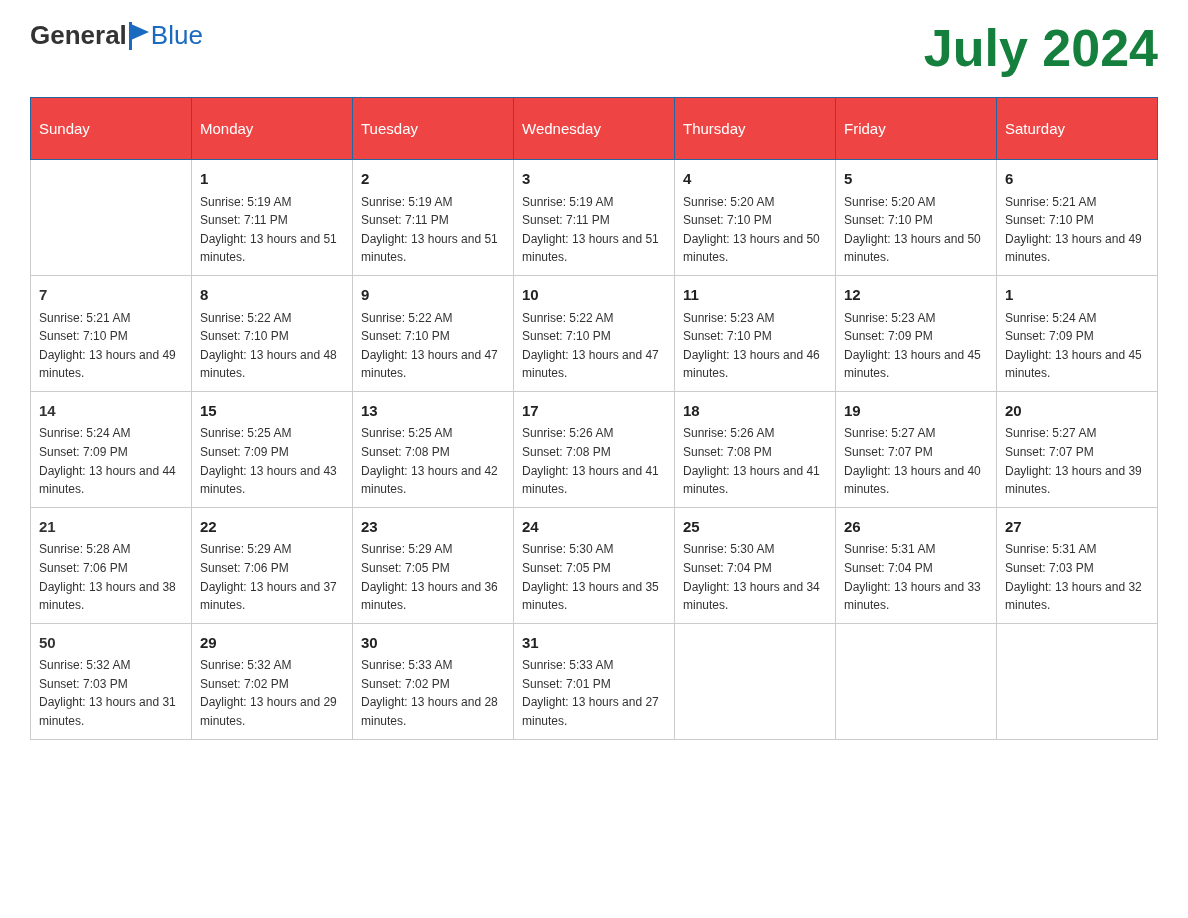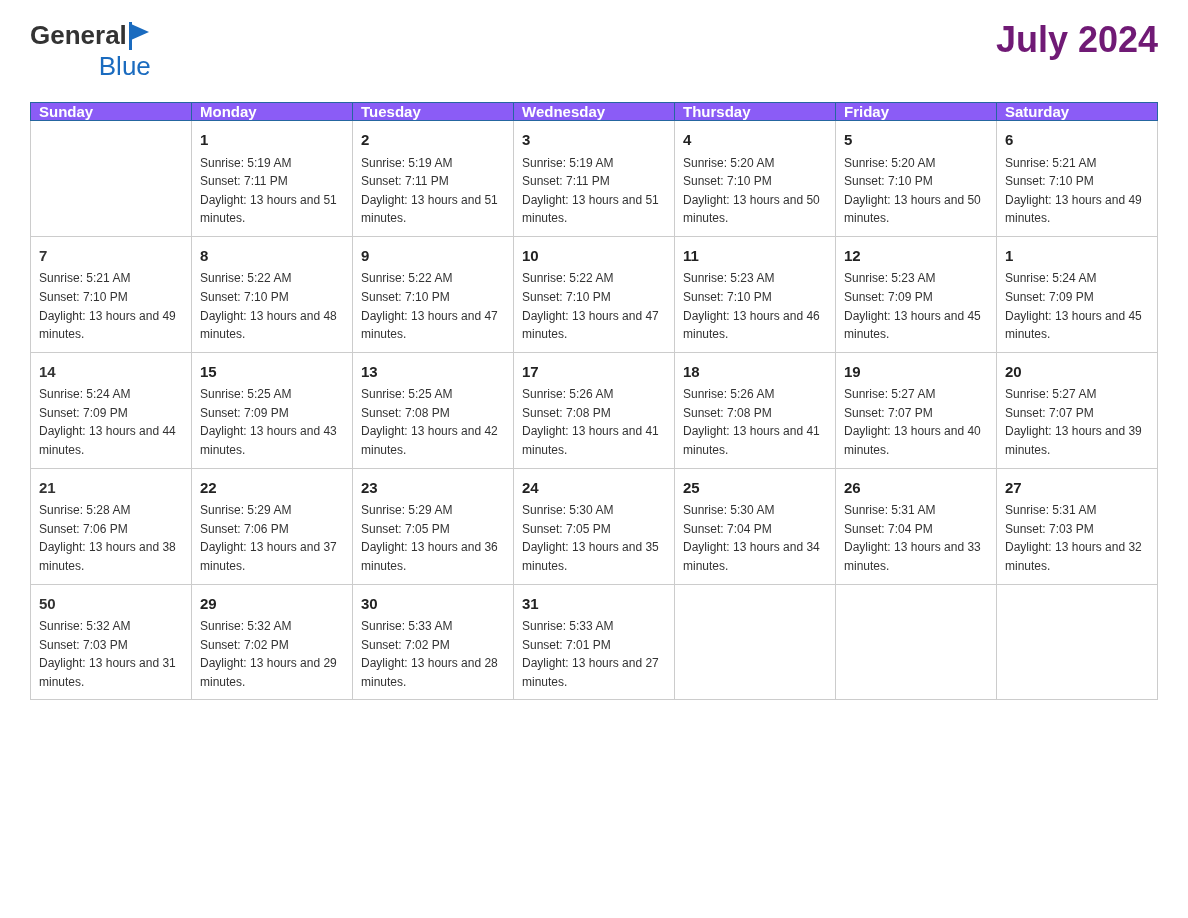--- a/index.html
+++ b/index.html
@@ -13,41 +13,41 @@
     .header {
       display: flex;
       justify-content: space-between;
       align-items: flex-start;
       margin-bottom: 20px;
     }
     .title-section {
       text-align: right;
     }
     .month-year {
-      font-size: 36px;
+      font-size: 52px;
       font-weight: bold;
-      color: #701a75;
+      color: #15803d;
       line-height: 1.1;
     }
     .location {
       font-size: 20px;
       color: #444;
       margin-top: 4px;
     }
     .calendar {
       width: 100%;
       border-collapse: collapse;
       border: 1px solid #aaa;
     }
     .calendar th {
-      background-color: #8b5cf6;
+      background-color: #ef4444;
       color: #fff;
-      padding: 0 8px;
+      padding: 22px 8px;
       font-size: 15px;
-      font-weight: bold;
+      font-weight: normal;
       text-align: left;
       border: 1px solid #2566a0;
     }
     .calendar td {
       vertical-align: top;
       padding: 8px;
       border: 1px solid #ccc;
       width: 14.28%;
       height: 110px;
       font-size: 12px;
@@ -89,21 +89,21 @@
       color: #1a6bbf;
       display: flex;
       align-items: center;
     }
   </style>
 </head>
 <body>
 
 <div class="header">
   <div class="logo-wrap">
-    <div style="display:flex;flex-direction:column;align-items:flex-end;">
+    <div style="display:flex;flex-direction:row;align-items:center;">
       <div style="display:flex;align-items:center;">
         <span class="logo-general">General</span>
         <svg width="22" height="28" viewBox="0 0 22 28" style="margin-left:2px;margin-top:0;">
           <polygon points="2,2 20,10 2,18" fill="#1a6bbf"></polygon>
           <rect x="0" y="0" width="3" height="28" fill="#1a6bbf"></rect>
         </svg>
       </div>
       <div class="logo-blue-text">Blue</div>
     </div>
   </div>

